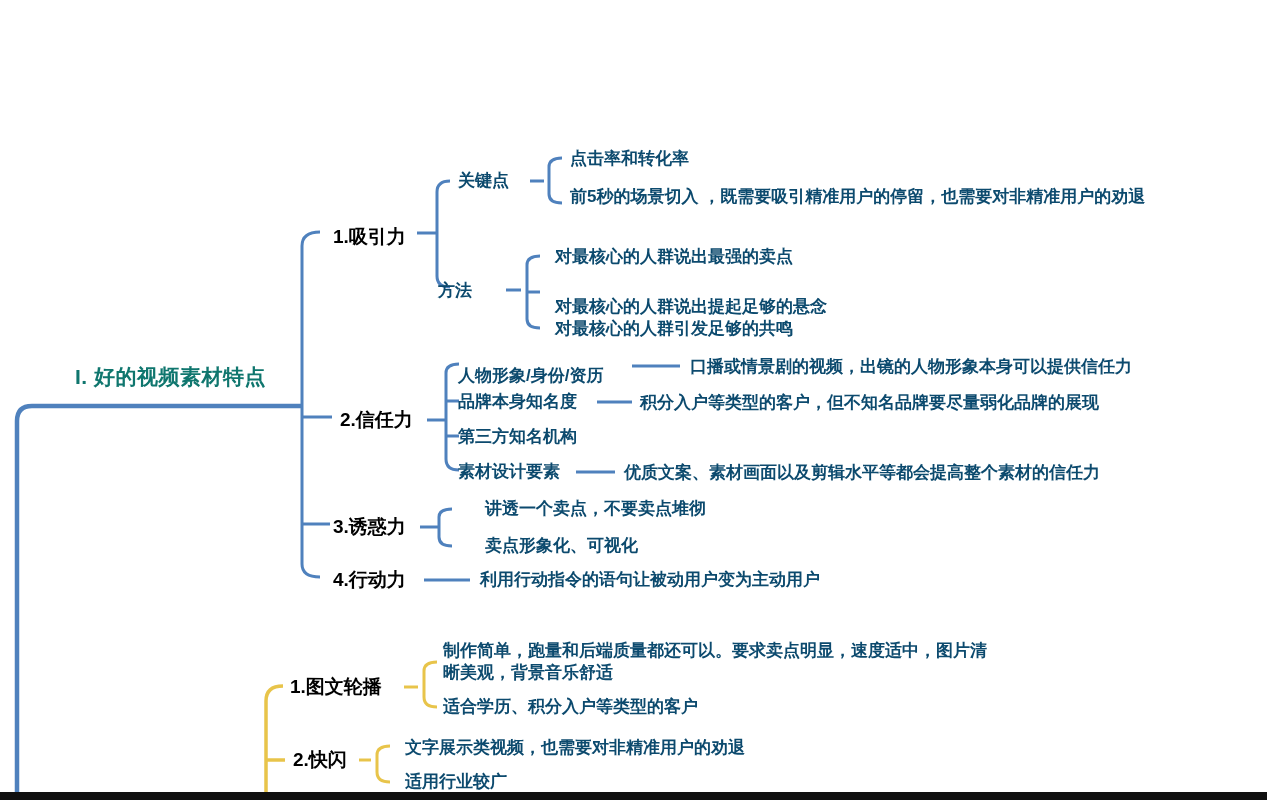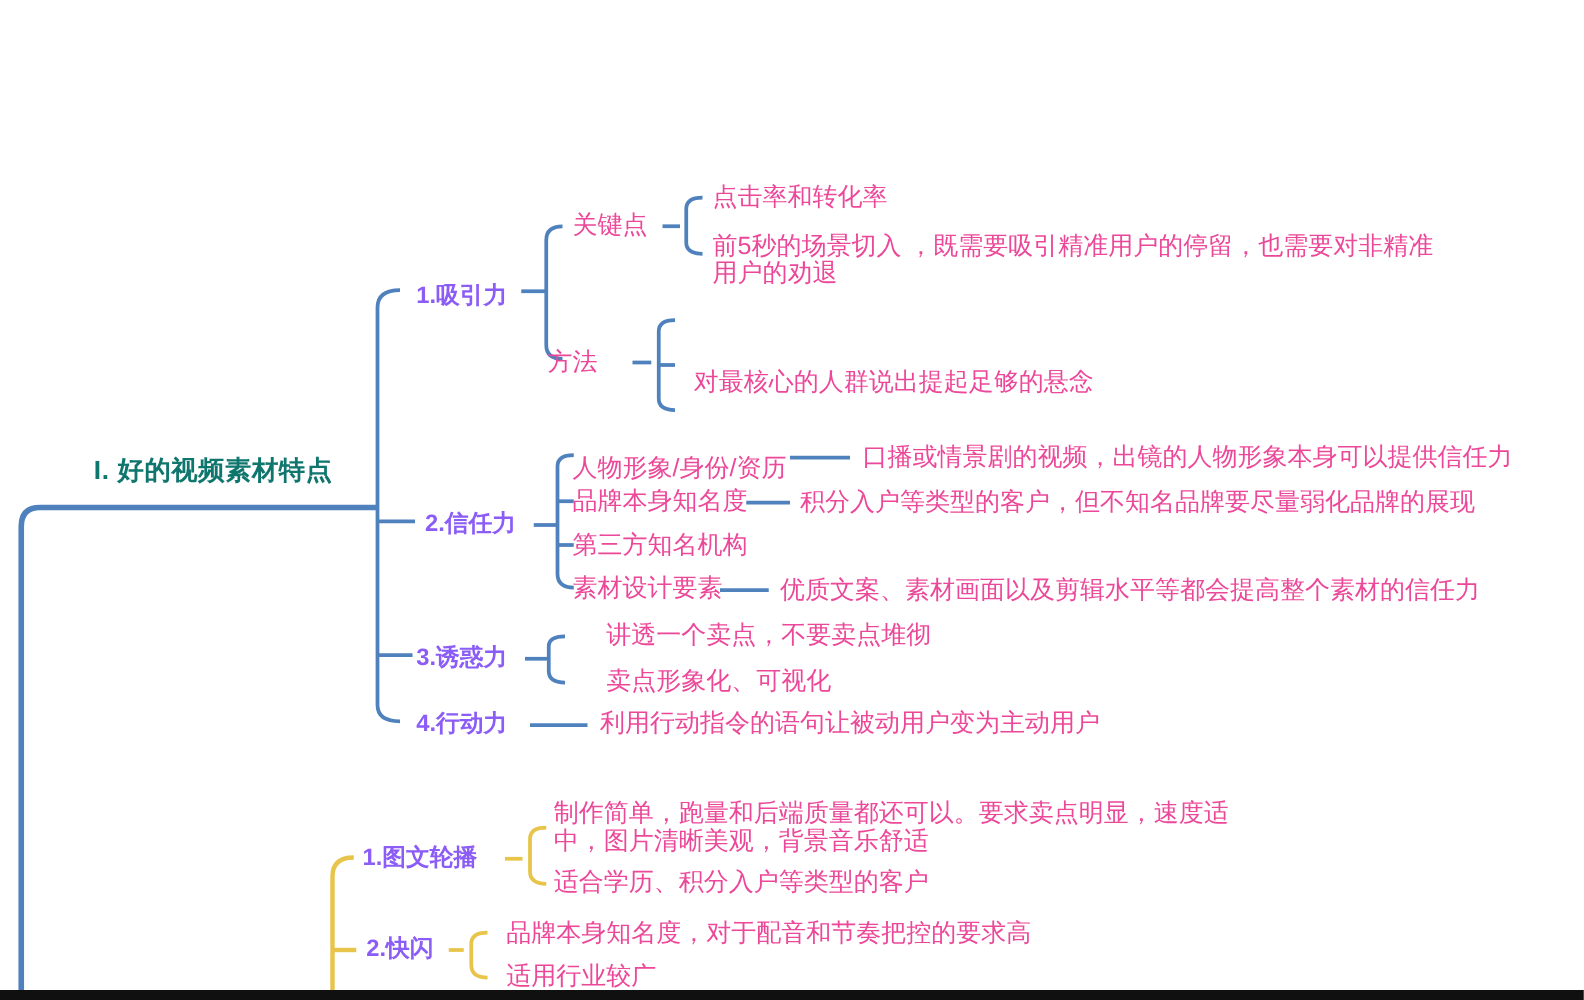--- a/index.html
+++ b/index.html
@@ -1,22 +1,22 @@
 <!DOCTYPE html>
 <html><head>
 <meta charset="utf-8">
 <style>
   html,body{margin:0;padding:0;}
   body{width:1267px;height:800px;overflow:hidden;background:#ffffff;
        font-family:"Liberation Sans","DejaVu Sans",sans-serif;}
   #canvas{position:relative;width:1267px;height:800px;background:#ffffff;}
   #wires{position:absolute;left:0;top:0;width:1267px;height:800px;}
-  .t{position:absolute;font-size:20px;line-height:21px;white-space:nowrap;color:#ec4899;}
+  .t{position:absolute;font-size:17px;line-height:21px;white-space:nowrap;color:#0c4a6e;font-weight:bold;}
   .tw{white-space:normal;line-height:22px;}
-  .lbl{font-weight:bold;font-size:19px;color:#8b5cf6;}
+  .lbl{font-weight:bold;font-size:19px;color:#000000;}
   .root{font-weight:bold;font-size:21px;color:#0f766e;letter-spacing:0.5px;}
   .bottom-bar{position:absolute;left:0;top:792px;width:1267px;height:8px;background:#101010;}
 </style>
 </head>
 <body>
 
 <div id="canvas">
 
   <svg id="wires" viewBox="0 0 1267 800" fill="none" stroke-linejoin="round">
 
@@ -54,21 +54,23 @@
     </g>
   </svg>
 
   <div class="t root" style="left:75px;top:366px">I. 好的视频素材特点</div>
 
   <div class="t lbl" style="left:333px;top:226px">1.吸引力</div>
   <div class="t" style="left:458px;top:170px">关键点</div>
   <div class="t" style="left:570px;top:148px">点击率和转化率</div>
   <div class="t tw" style="left:570px;top:186px;width:582px">前5秒的场景切入 ，既需要吸引精准用户的停留，也需要对非精准用户的劝退</div>
   <div class="t" style="left:438px;top:280px">方法</div>
+  <div class="t" style="left:555px;top:246px">对最核心的人群说出最强的卖点</div>
   <div class="t" style="left:555px;top:296px">对最核心的人群说出提起足够的悬念</div>
+  <div class="t" style="left:555px;top:318px">对最核心的人群引发足够的共鸣</div>
 
   <div class="t lbl" style="left:340px;top:409px">2.信任力</div>
   <div class="t" style="left:458px;top:365px">人物形象/身份/资历</div>
   <div class="t" style="left:690px;top:356px">口播或情景剧的视频，出镜的人物形象本身可以提供信任力</div>
   <div class="t" style="left:458px;top:391px">品牌本身知名度</div>
   <div class="t" style="left:640px;top:392px">积分入户等类型的客户，但不知名品牌要尽量弱化品牌的展现</div>
   <div class="t" style="left:458px;top:426px">第三方知名机构</div>
   <div class="t" style="left:458px;top:461px">素材设计要素</div>
   <div class="t" style="left:624px;top:462px">优质文案、素材画面以及剪辑水平等都会提高整个素材的信任力</div>
 
@@ -77,17 +79,17 @@
   <div class="t" style="left:485px;top:535px">卖点形象化、可视化</div>
 
   <div class="t lbl" style="left:333px;top:569px">4.行动力</div>
   <div class="t" style="left:480px;top:569px">利用行动指令的语句让被动用户变为主动用户</div>
 
   <div class="t lbl" style="left:290px;top:676px">1.图文轮播</div>
   <div class="t tw" style="left:443px;top:640px;width:552px">制作简单，跑量和后端质量都还可以。要求卖点明显，速度适中，图片清晰美观，背景音乐舒适</div>
   <div class="t" style="left:443px;top:696px">适合学历、积分入户等类型的客户</div>
 
   <div class="t lbl" style="left:293px;top:749px">2.快闪</div>
-  <div class="t" style="left:405px;top:737px">品牌本身知名度，对于配音和节奏把控的要求高</div>
+  <div class="t" style="left:405px;top:737px">文字展示类视频，也需要对非精准用户的劝退</div>
   <div class="t" style="left:405px;top:771px">适用行业较广</div>
 
   <div class="bottom-bar"></div>
 </div>
 
 </body></html>

